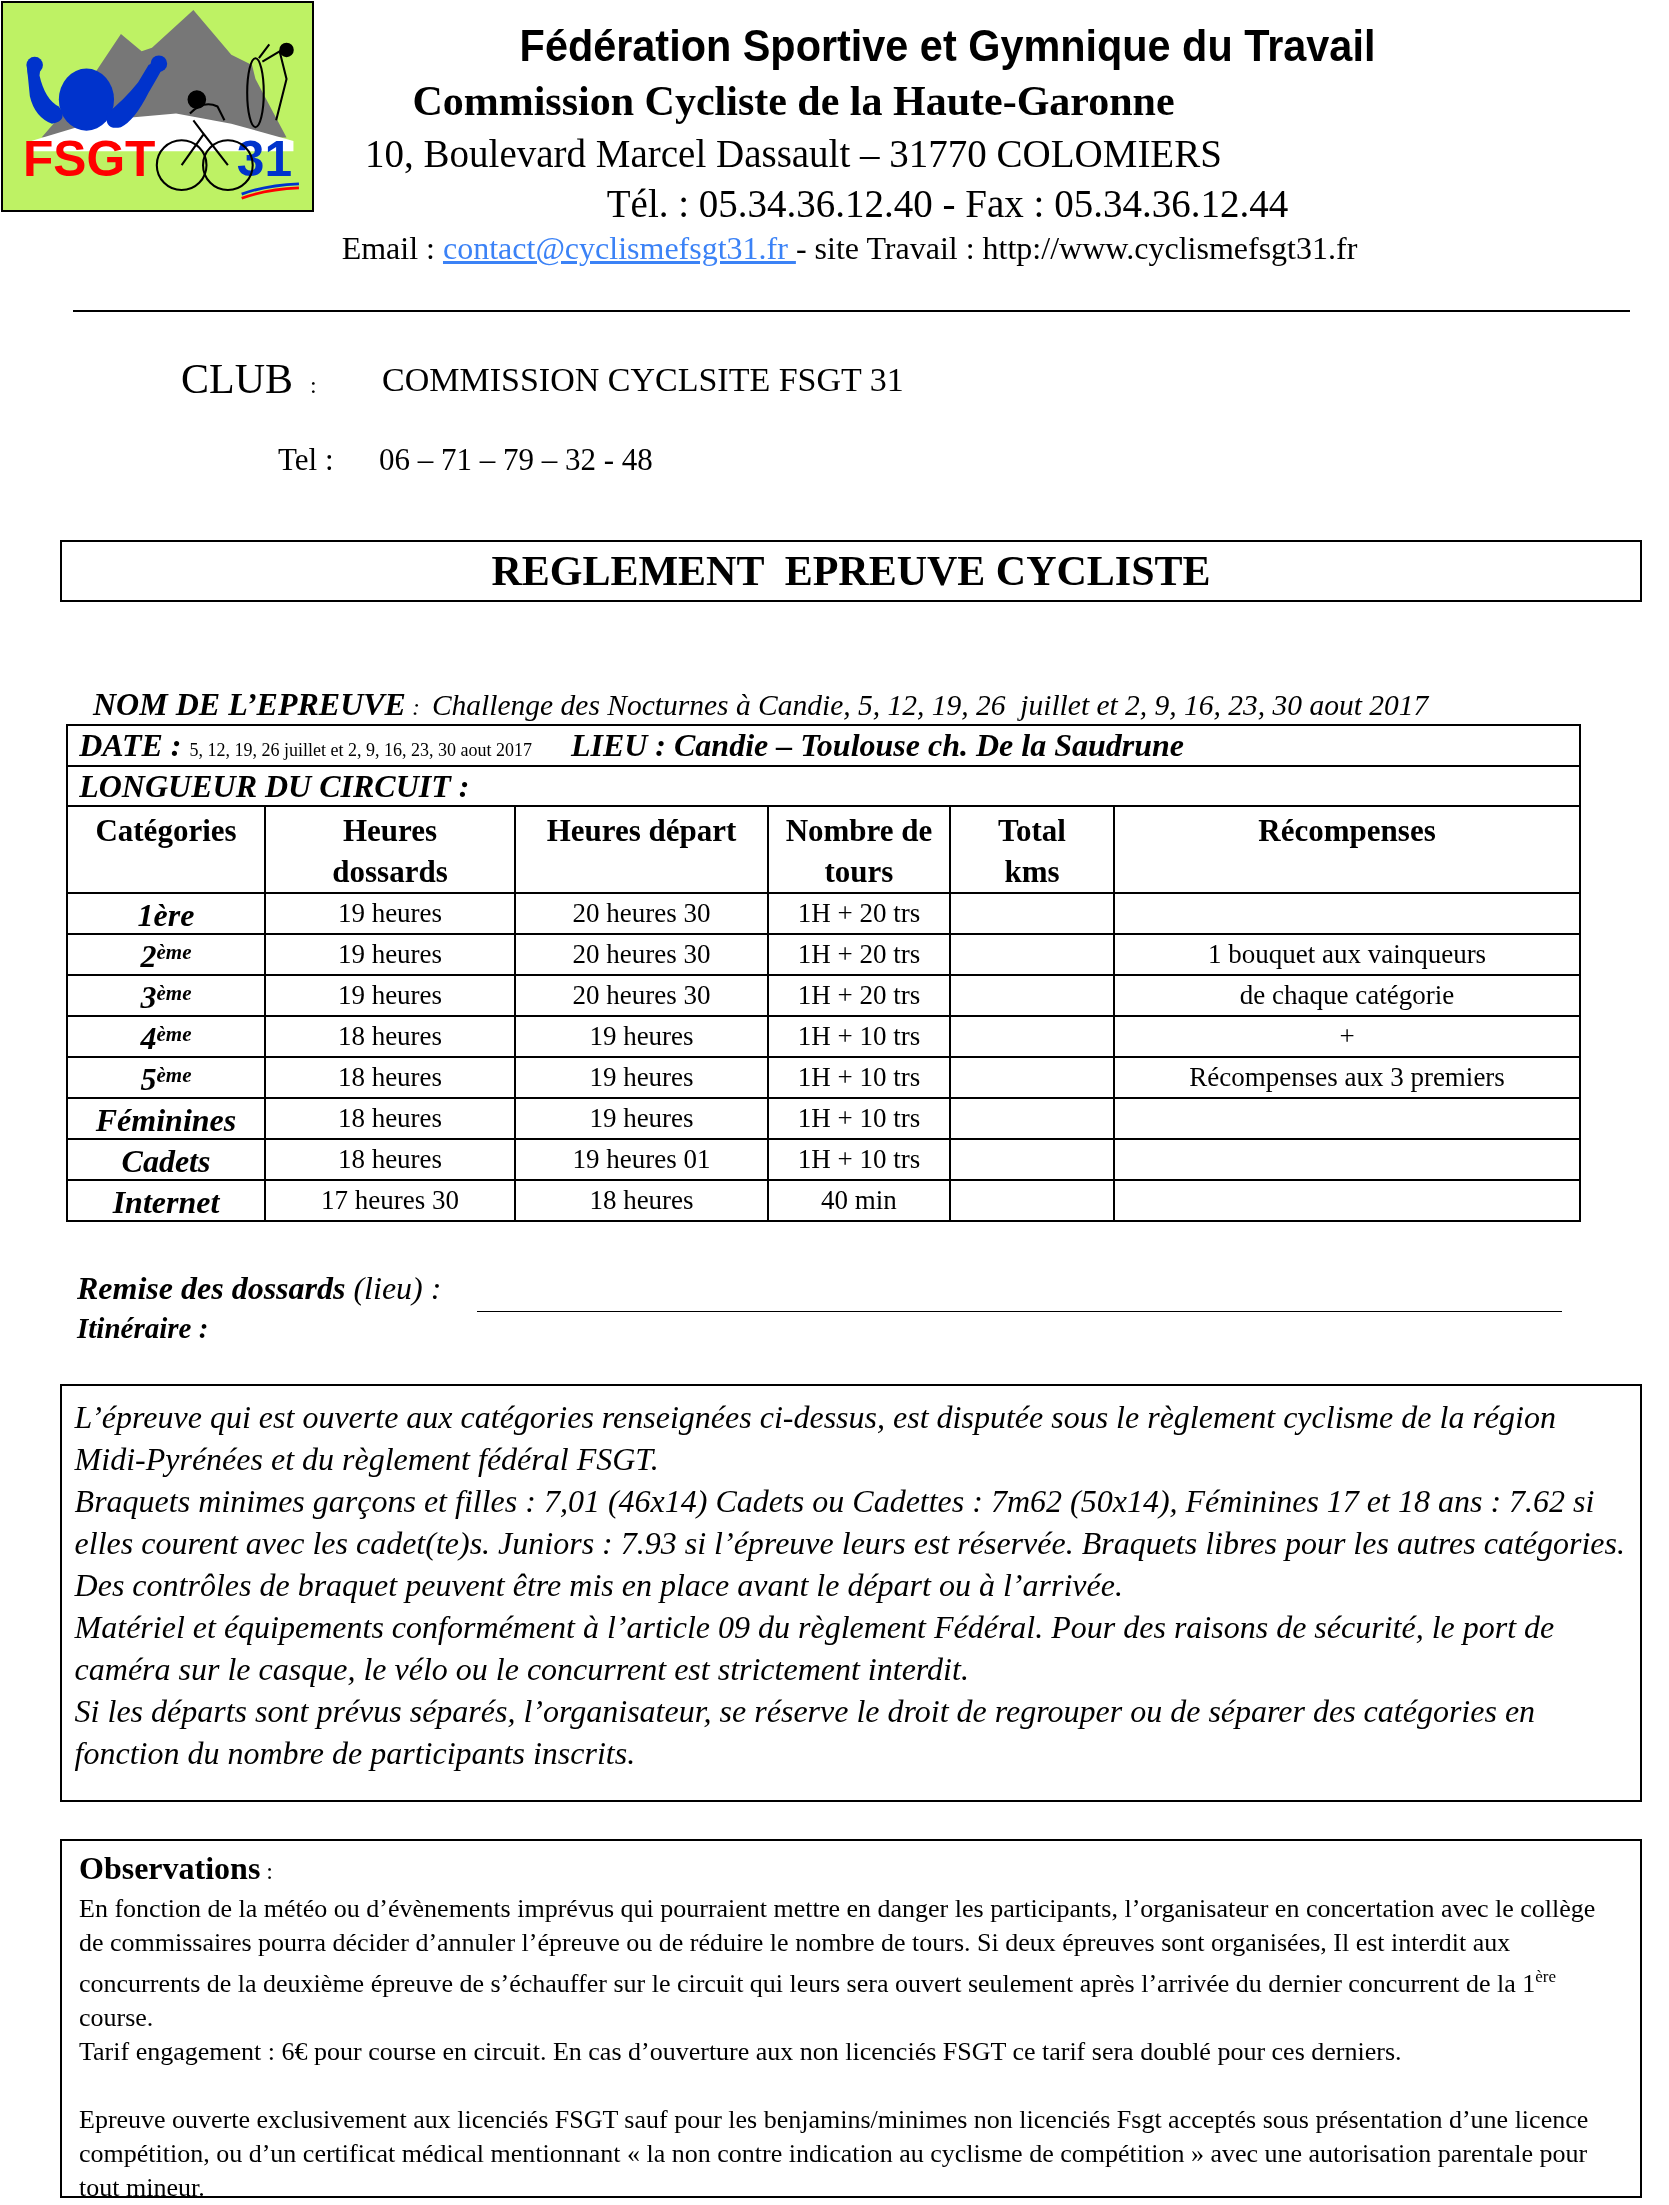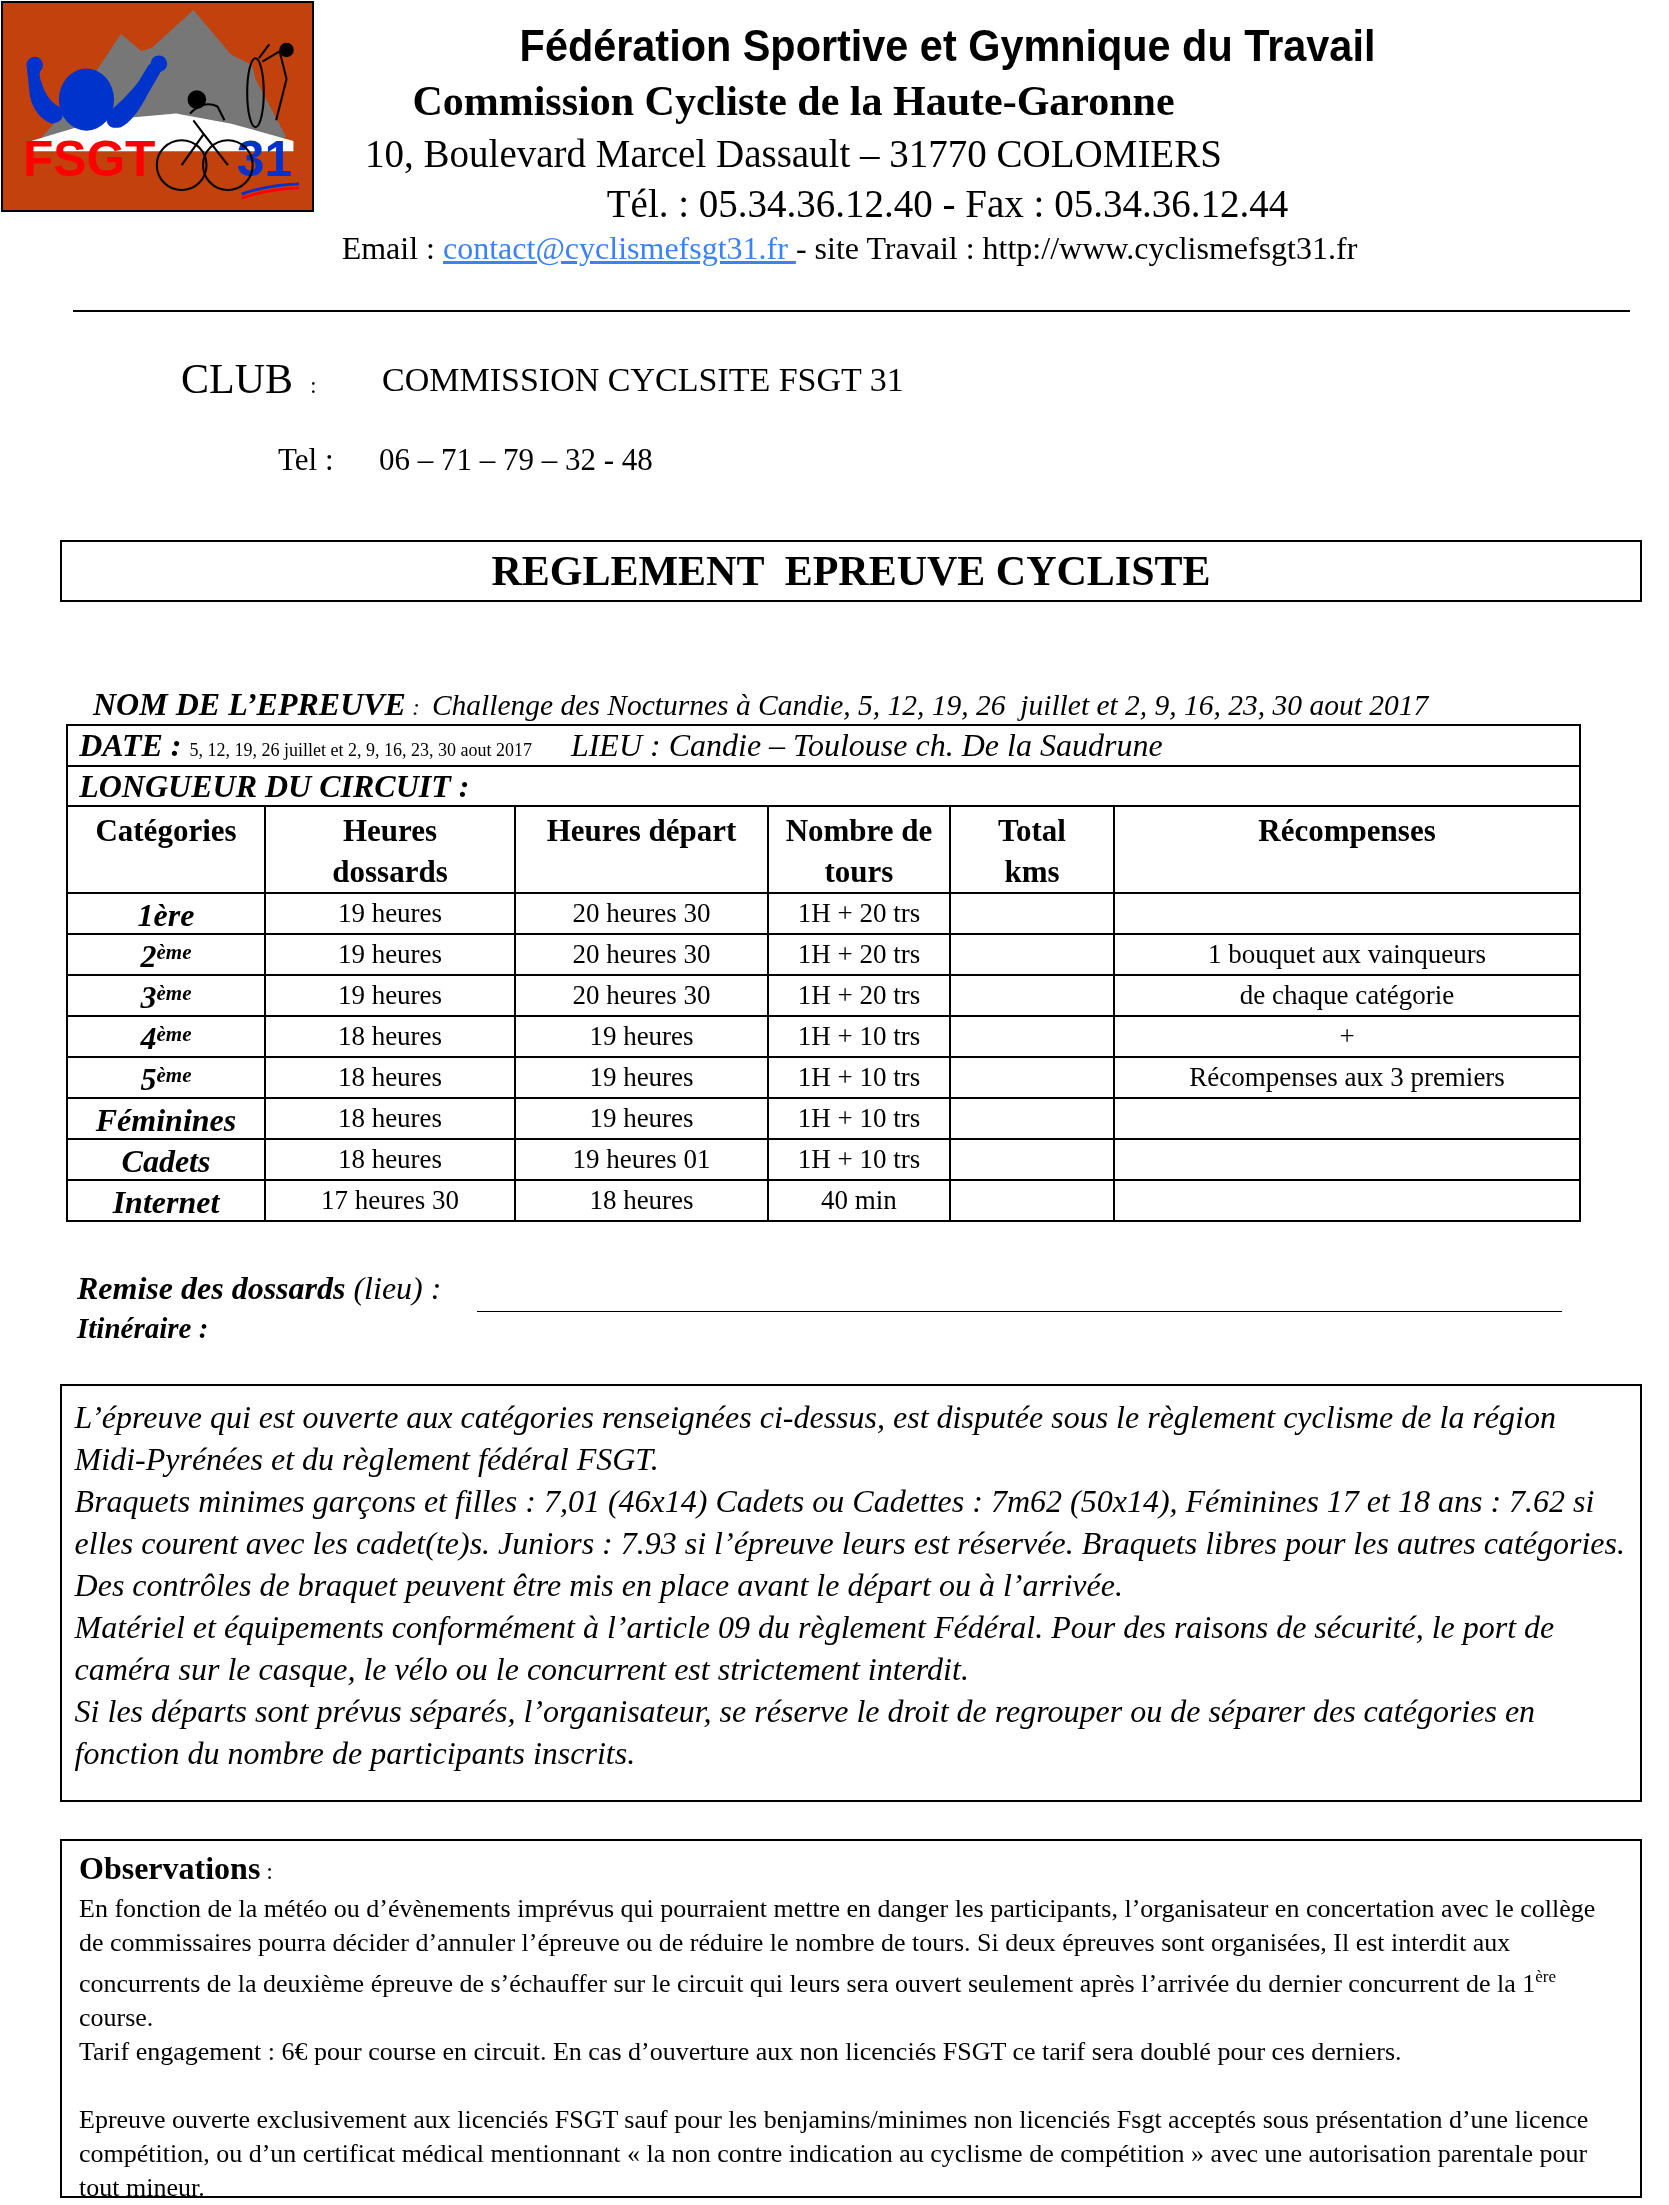--- a/index.html
+++ b/index.html
@@ -1,21 +1,21 @@
 <!DOCTYPE html>
 <html style="font-size:11.2px"><head>
 <meta charset="utf-8">
 <style>
   html, body { margin:0; padding:0; background:#fff; }
   body { width:1669px; height:2205px; position:relative; overflow:hidden;
          font-family:"Liberation Serif", serif; color:#000; }
   .abs { position:absolute; }
 
   
-  #logo { left:1.4px; top:1.4px; width:313px; height:211px; border:2.1px solid #000; box-sizing:border-box; background:#c2410c; overflow:hidden; }
+  #logo { left:1.4px; top:1.4px; width:313px; height:211px; border:2.1px solid #000; box-sizing:border-box; background:#bef264; overflow:hidden; }
   #logo svg { width:100%; height:100%; display:block; }
 
   
   .hdr { position:absolute; left:323px; width:1249px; text-align:center; white-space:nowrap; }
   #h-title { top:19.7px; font-family:"Liberation Sans", sans-serif; font-weight:bold; font-size:45px; letter-spacing:0px; transform:scaleX(0.92); }
   #h-commission { top:77px; font-weight:bold; font-size:42px; left:267px; width:1053px; }
   #h-address { top:131px; font-size:39px; left:267px; width:1053px; }
   #h-phone { top:181px; font-size:39px; }
   #h-email { top:230px; font-size:32px; left:0; width:1699px; }
   #h-email a { color:#3b82f6; text-decoration:underline; }
@@ -36,21 +36,21 @@
   #nom .c { font-size:24px; font-weight:normal; }
   #nom .v { font-size:29.5px; }
 
   
   #tbl { left:66px; top:724px; width:1513px; border-collapse:collapse; table-layout:fixed; }
   #tbl td { border:2.1px solid #000; padding:0; text-align:center; vertical-align:top; }
   #tbl .top td { text-align:left; padding-left:11.2px; white-space:nowrap; vertical-align:middle; }
   #tbl .date-row td { height:39px; font-size:32px; }
   #tbl .date-row .lbl { font-weight:bold; font-style:italic; }
   #tbl .date-row .val { font-size:18px; }
-  #tbl .date-row .lieu { font-weight:normal; font-style:italic; margin-left:39px; }
+  #tbl .date-row .lieu { font-weight:bold; font-style:italic; margin-left:39px; }
   #tbl .lon-row td { height:38px; font-size:32px; font-weight:bold; font-style:italic; }
   #tbl .head-row td { height:80px; font-size:31px; font-weight:bold; line-height:41px; padding-top:2.8px; }
   #tbl .data-row td { height:39px; font-size:27px; line-height:35px; vertical-align:middle; }
   #tbl .data-row td.cat { font-size:32px; font-weight:bold; font-style:italic; line-height:36px; vertical-align:bottom; }
   #tbl .data-row td.cat sup { font-size:21px; vertical-align:top; position:relative; top:-4.2px; }
 
   #remise { left:77px; top:1270px; font-size:32px; font-style:italic; white-space:nowrap; }
   #remise b { font-weight:bold; }
   #remise-line { left:477px; top:1311px; width:1085px; height:1.4px; background:#000; }
   #itin { left:77px; top:1312px; font-size:29px; font-style:italic; font-weight:bold; }

